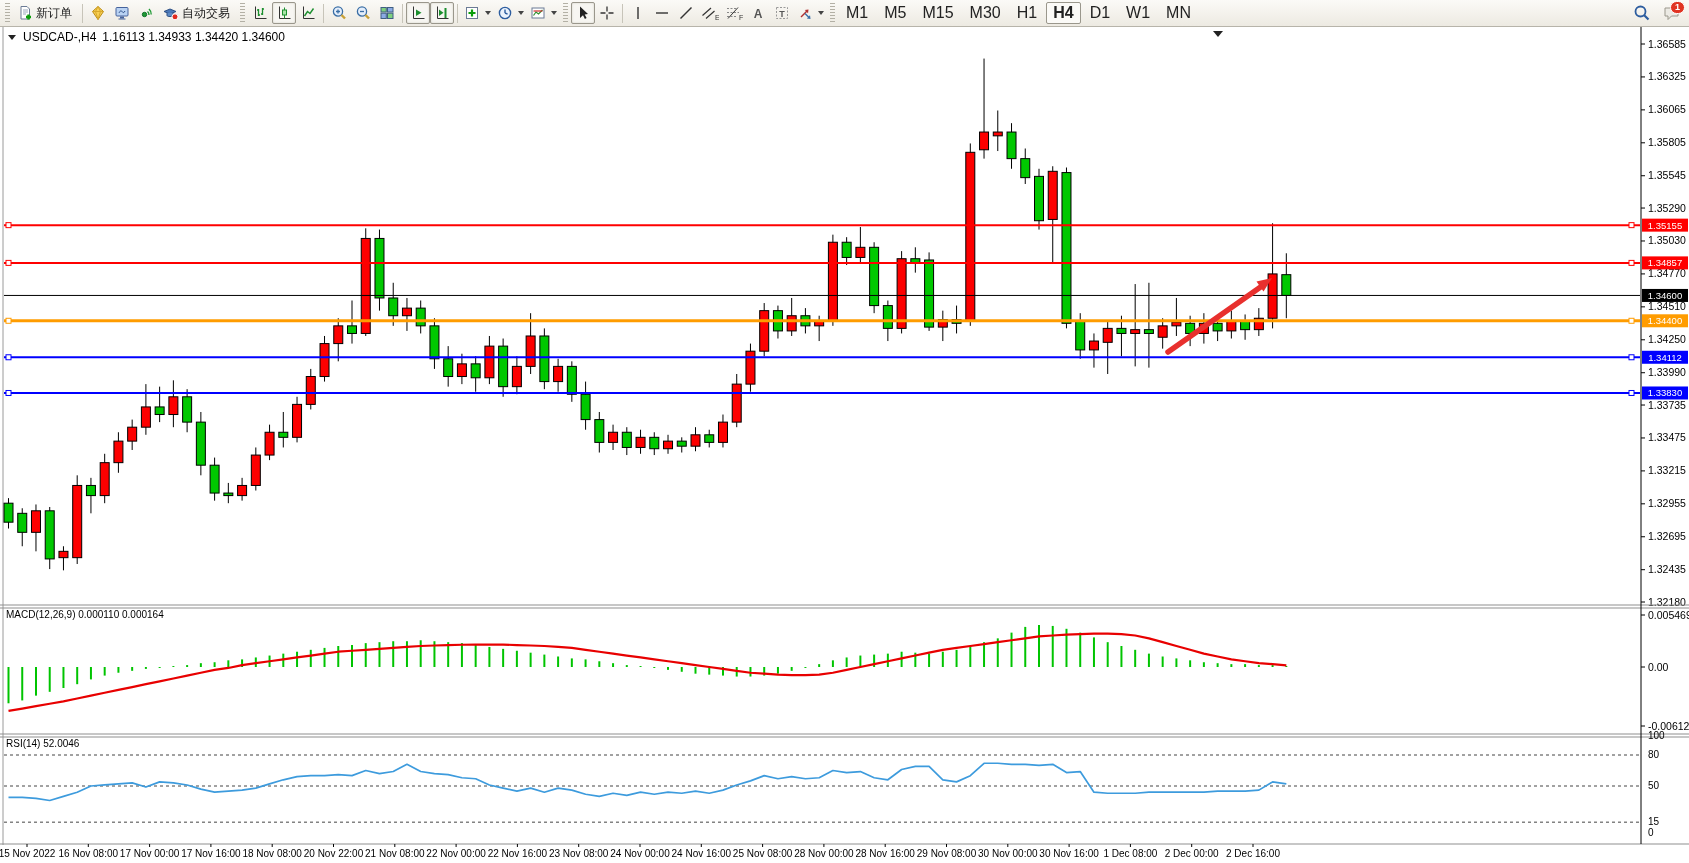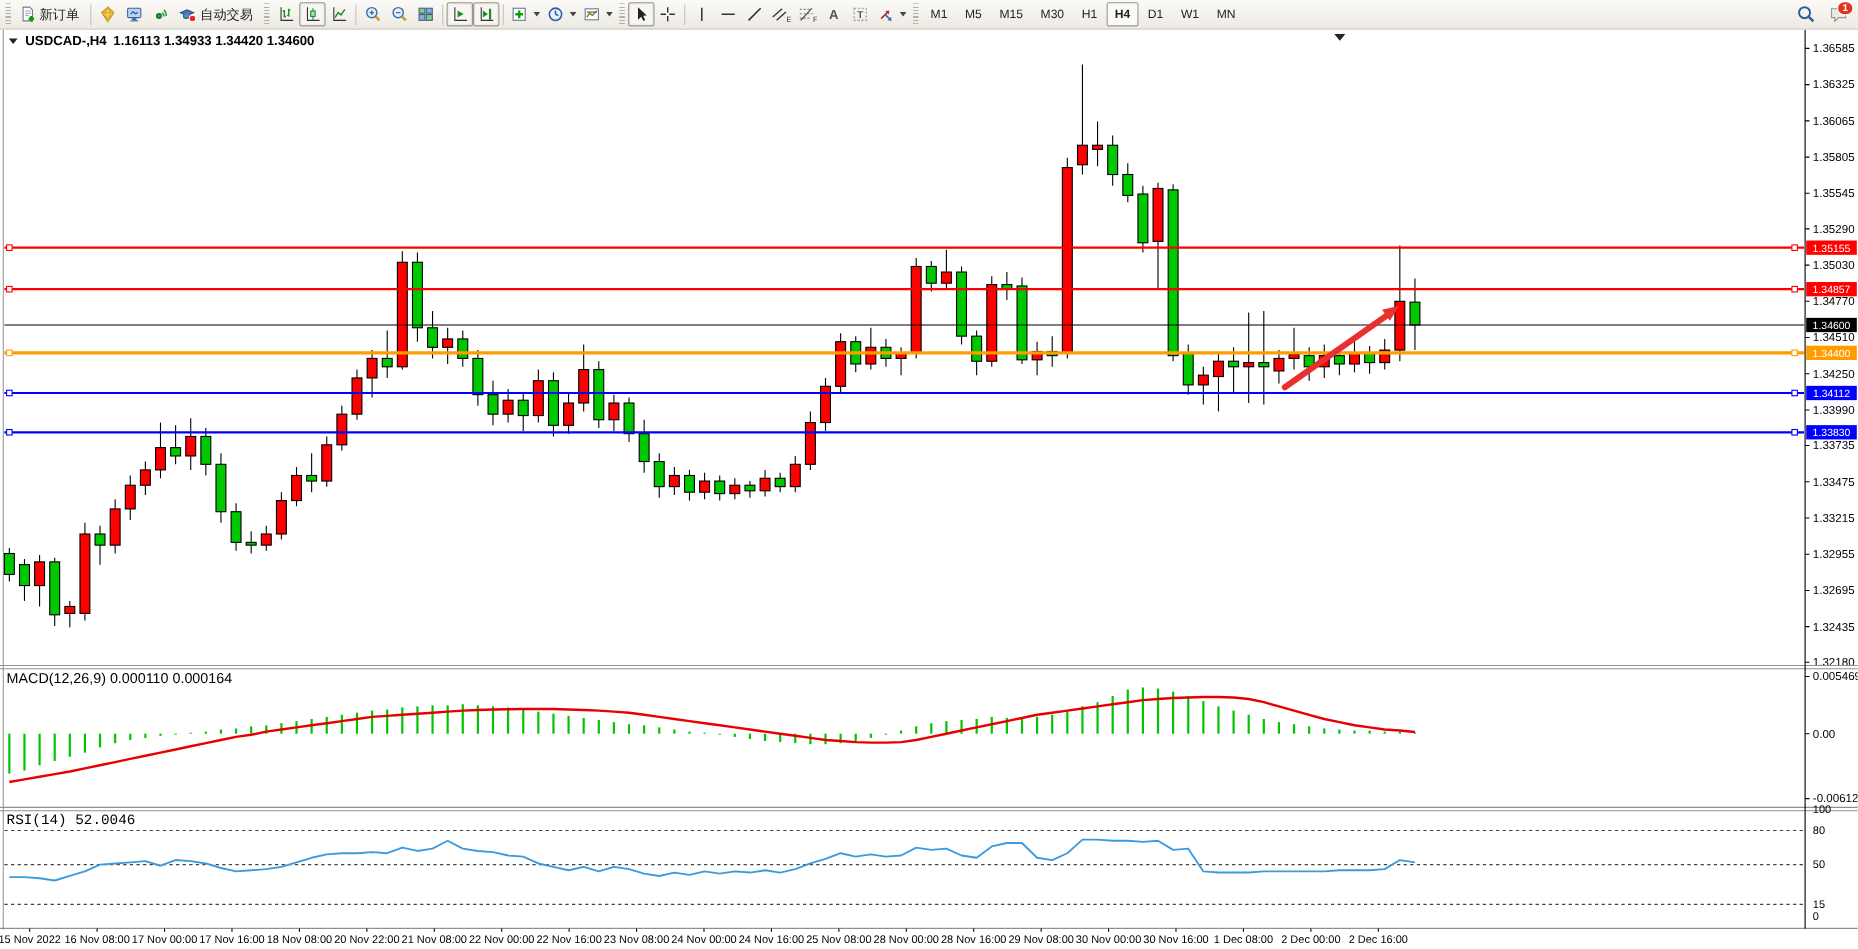--- a/index.html
+++ b/index.html
@@ -1,46 +1,46 @@
 <!DOCTYPE html>
 <html><head>
 <meta charset="utf-8">
 <style>
   html,body{margin:0;padding:0;background:#d4d0c8;font-family:"Liberation Sans",sans-serif;}
-  #app{position:relative;width:1689px;height:863px;background:#ffffff;overflow:hidden;}
+  #app{position:relative;width:1689px;height:863px;background:#bef264;overflow:hidden;}
   
   #toolbar{position:absolute;left:0;top:0;width:1689px;height:27px;
     background:linear-gradient(#fbfaf7,#edeae2);border-bottom:1px solid #b7b4aa;
     display:flex;align-items:center;box-sizing:border-box;padding-left:2px;}
   .grip{width:5px;height:20px;margin:0 3px;
     background:repeating-linear-gradient(to bottom,#b3b0a5 0 1px,transparent 1px 3px);}
   .sep{width:1px;height:19px;background:#c7c4b9;margin:0 3px;}
   .tbtn{height:22px;min-width:24px;display:flex;align-items:center;justify-content:center;
     gap:3px;border:1px solid transparent;background:transparent;padding:0 2px;border-radius:2px;
     font-size:12px;color:#1a1a1a;cursor:default;box-sizing:border-box;}
   .tbtn.wide{padding:0 6px 0 3px;}
   .tbtn.pressed{border:1px solid #9a978c;background:#f7f6f2;box-shadow:inset 0 0 2px #cfccc2;}
   .caret{width:0;height:0;border-left:3px solid transparent;border-right:3px solid transparent;
     border-top:4px solid #444;margin-left:2px;}
-  .tfbtn{height:20px;padding:0 6px;display:flex;align-items:center;font-size:11px;color:#222;
+  .tfbtn{height:20px;padding:0 6px;display:flex;align-items:center;font-size:16px;color:#222;
     border:1px solid transparent;border-radius:2px;margin:0 1px;}
   .tfbtn.pressed{border:1px solid #9a978c;background:#fbfaf7;font-weight:bold;}
   #tf-bar{display:flex;align-items:center;}
   #toolbar-right{position:absolute;right:6px;top:2px;display:flex;align-items:center;gap:8px;}
   .icwrap{position:relative;width:22px;height:22px;display:flex;align-items:center;justify-content:center;}
   #notif-badge{position:absolute;right:-2px;top:-1px;background:#e03423;color:#fff;font-size:9px;
     font-weight:bold;border-radius:7px;padding:1px 4px;line-height:9px;border:1px solid #fff;}
   
   #chart-wrap{position:absolute;left:0;top:27px;width:1689px;height:836px;background:#fff;}
   #chart-svg{position:absolute;left:0;top:0;}
   #chart-title{position:absolute;left:8px;top:3px;display:flex;align-items:center;gap:6px;
-    font-size:12px;font-weight:bold;color:#000;z-index:4;}
-  .ind-label{position:absolute;left:6px;font-size:13px;color:#000;z-index:4;}
+    font-size:12px;font-weight:normal;color:#000;z-index:4;}
+  .ind-label{position:absolute;left:6px;font-size:10px;color:#000;z-index:4;}
   #macd-label{top:582px;}
-  #rsi-label{top:711px;font-family:Liberation Mono, monospace;}
+  #rsi-label{top:711px;}
   text{font-family:"Liberation Sans",sans-serif;}
 </style>
 </head>
 <body>
 
 <div id="app">
 
   <div id="toolbar">
     <div class="grip"></div>
 

